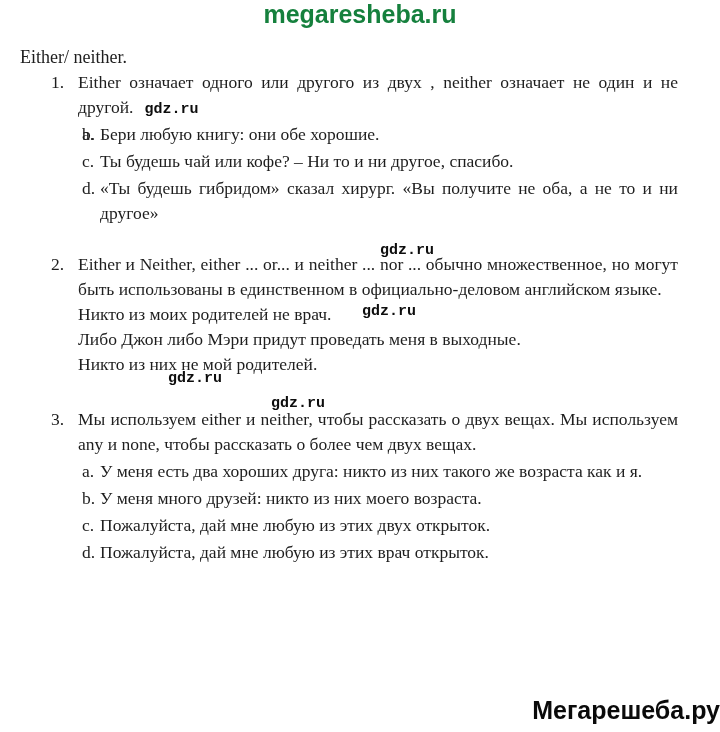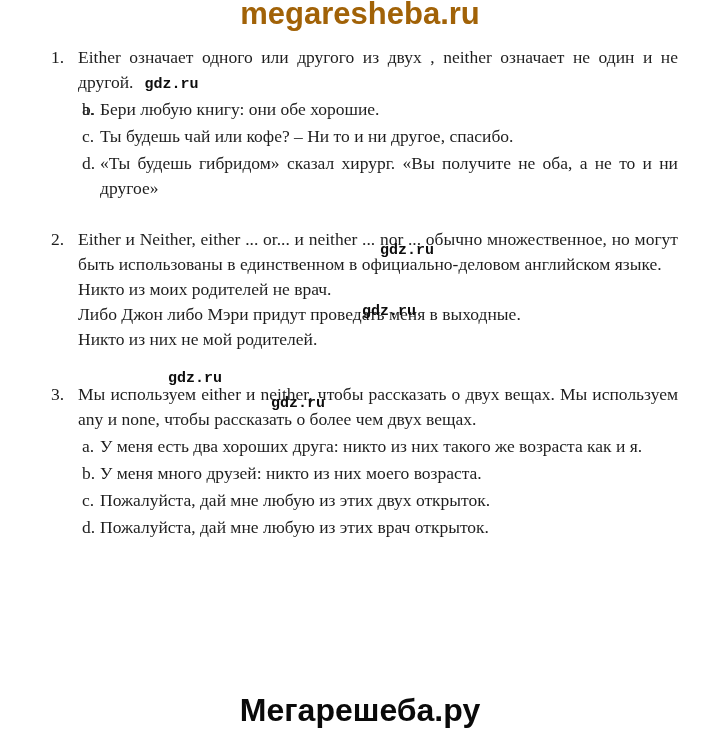--- a/index.html
+++ b/index.html
@@ -14,33 +14,33 @@
     overflow: hidden;
   }
   .site-header {
     position: absolute;
     top: 0;
     left: 0;
     width: 720px;
     text-align: center;
     font-family: "Liberation Sans", "DejaVu Sans", sans-serif;
     font-weight: bold;
-    font-size: 31px;
-    color: #a16207;
+    font-size: 25px;
+    color: #15803d;
     line-height: 28px;
   }
   .site-footer {
     position: absolute;
     bottom: 8px;
     left: 0;
     width: 720px;
-    text-align: center;
+    text-align: right;
     font-family: "Liberation Sans", "DejaVu Sans", sans-serif;
     font-weight: bold;
-    font-size: 32px;
+    font-size: 25px;
     color: #0a0a0a;
     line-height: 27px;
   }
   .content {
     position: absolute;
     left: 20px;
     top: 45px;
     width: 658px;
   }
   .doc-title {
@@ -101,20 +101,21 @@
 </style>
 </head>
 <body>
 
 <div class="page">
 
   <div class="site-header">megaresheba.ru</div>
 
   <div class="content">
 
+    <div class="doc-subtitle">Either/ neither.</div>
 
     <div class="num-item mt-item1">
       <span class="num">1.</span>
       <div class="item-text"><span>Either означает одного или другого из двух , neither означает не один и не другой.</span><span class="wm wm-inline-1">gdz.ru</span></div>
     </div>
 
     <div class="mt-sublist">
       <div class="sub-item">
         <span class="letter">a.</span>
       </div>

